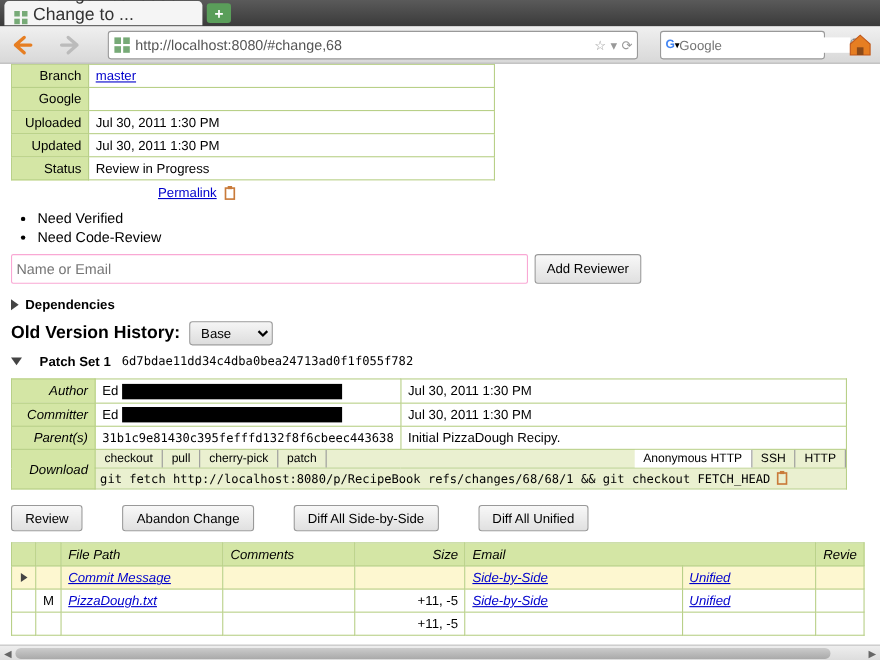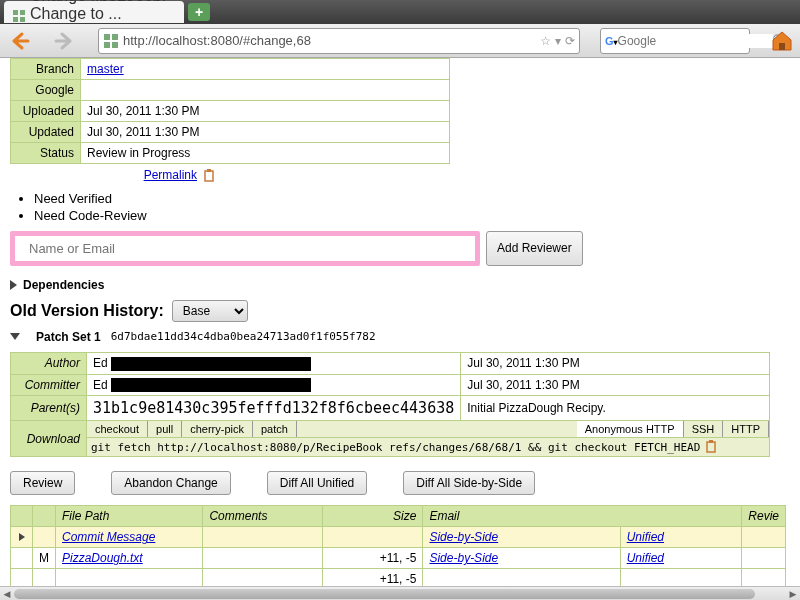--- a/index.html
+++ b/index.html
@@ -31,40 +31,40 @@
   .info-table a { color: #0000cc; text-decoration: underline; }
   
   .permalink-row { text-align: center; margin-top: 4px; margin-bottom: 8px; }
   .permalink-row a { color: #0000cc; text-decoration: underline; font-size: 12px; }
   .clip-icon { display: inline-block; width: 14px; height: 14px; vertical-align: middle; margin-left: 2px; }
   
   .needs-list { margin: 8px 0 8px 24px; list-style: disc; }
   .needs-list li { font-size: 13px; margin-bottom: 2px; }
   
   .reviewer-row { display: flex; gap: 6px; margin-bottom: 12px; }
-  .reviewer-input { flex: 1; max-width: 470px; border: 5px solid #f9a8d4; padding: 5px 14px; font-size: 13px; color: #888; border-radius: 2px; }
+  .reviewer-input { flex: 1; max-width: 470px; border: 1px solid #f9a8d4; padding: 5px 4px; font-size: 13px; color: #888; border-radius: 2px; }
   .add-btn { padding: 4px 10px; background: linear-gradient(#f8f8f8,#e0e0e0); border: 1px solid #999; border-radius: 3px; font-size: 12px; cursor: pointer; }
   
   .section-header { display: flex; align-items: center; font-weight: bold; font-size: 12px; margin: 10px 0 6px 0; cursor: pointer; }
   .triangle-right { width: 0; height: 0; border-top: 5px solid transparent; border-bottom: 5px solid transparent; border-left: 7px solid #444; margin-right: 6px; }
   .triangle-down { width: 0; height: 0; border-left: 5px solid transparent; border-right: 5px solid transparent; border-top: 7px solid #444; margin-right: 6px; }
   
   .version-row { display: flex; align-items: center; gap: 8px; margin: 8px 0; }
   .version-label { font-weight: bold; font-size: 16px; }
   .version-select { padding: 2px 20px 2px 6px; border: 1px solid #999; background: linear-gradient(#f5f5f5,#ddd); border-radius: 3px; font-size: 12px; }
   
   .patch-header { display: flex; align-items: center; gap: 10px; margin: 8px 0; }
   .patch-title { font-weight: bold; font-size: 12px; }
   .patch-hash { font-family: monospace; font-size: 11px; }
   
   .patch-table { border-collapse: collapse; width: 760px; }
   .patch-table td { border: 1px solid #b8d088; padding: 3px 6px; font-size: 12px; }
   .patch-table td.label { background: #d4e6a5; text-align: right; width: 76px; font-style: italic; }
   .patch-table .redact { background: #000; display: inline-block; width: 200px; height: 14px; vertical-align: middle; }
-  .patch-table .mono { font-family: monospace; font-size: 15px; }
+  .patch-table .mono { font-family: monospace; font-size: 11px; }
   
   .download-tabs { display: flex; background: #eaf0d0; }
   .dl-tab { padding: 2px 8px; border-right: 1px solid #999; font-size: 11px; }
   .dl-tab.active { background: #fff; }
   .dl-spacer { flex: 1; }
   .download-cmd { font-family: monospace; font-size: 11px; background: #eaf0d0; padding: 2px 4px; display: flex; align-items: center; }
   .download-cmd .clip-icon { margin-left: 4px; }
   
   .button-row { display: flex; gap: 36px; margin: 14px 0 10px 0; }
   .button-row button { padding: 4px 12px; background: linear-gradient(#f8f8f8,#e0e0e0); border: 1px solid #999; border-radius: 3px; font-size: 12px; cursor: pointer; }
@@ -245,22 +245,22 @@
                   </svg></span>
           </div>
         </td>
       </tr>
     </tbody>
       </table>
 
     <div class="button-row">
       <button>Review</button>
       <button>Abandon Change</button>
+      <button>Diff All Side-by-Side</button>
       <button>Diff All Unified</button>
-      <button>Diff All Side-by-Side</button>
     </div>
 
     <table class="files-table">
       <tbody>
           <tr>
         <th style="width:22px"></th>
         <th style="width:22px"></th>
         <th>File Path</th>
         <th style="width:120px">Comments</th>
         <th style="width:100px;text-align:right">Size</th>

